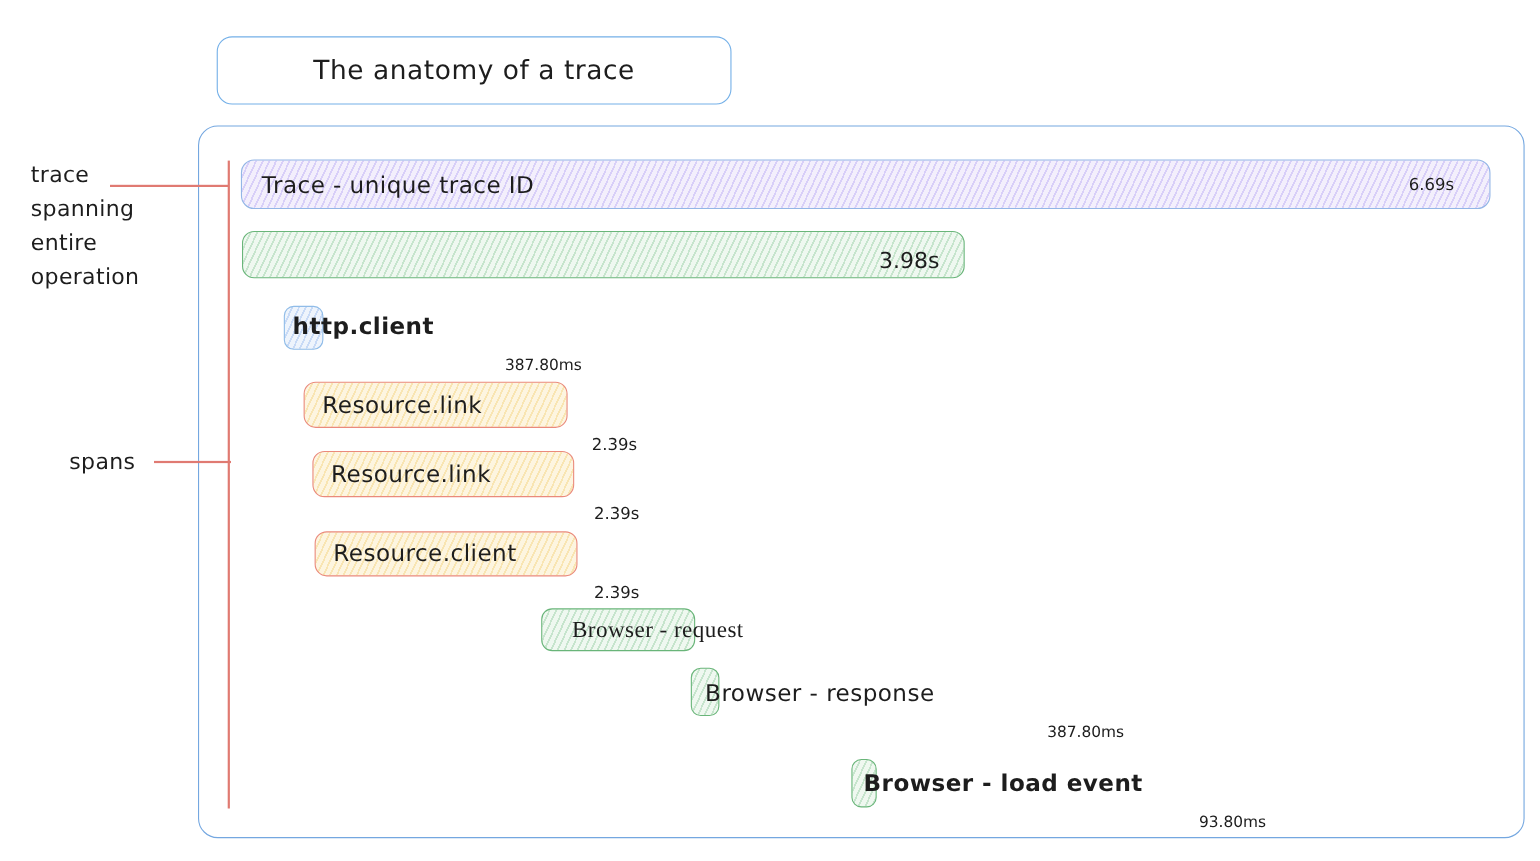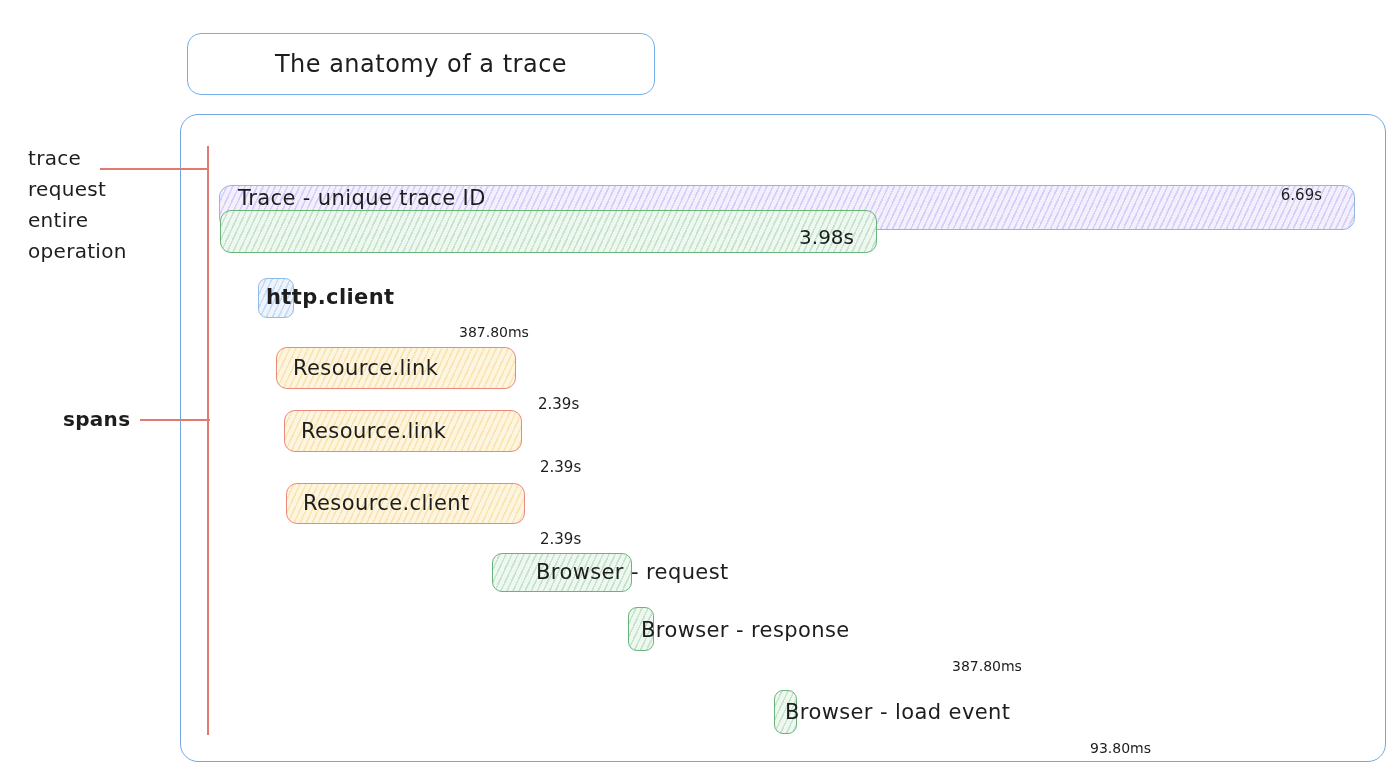--- a/index.html
+++ b/index.html
@@ -7,21 +7,21 @@
     width:1400px;height:783px;position:relative;background:#ffffff;
     font-family:"DejaVu Sans", sans-serif;color:#1d1d1d;overflow:hidden;
   }
   .abs{position:absolute;}
   
   .sketch{
     border-radius:12px 14px 12px 14px;
     box-sizing:border-box;
   }
   .title-box{
-    left:187px;top:33px;width:466px;height:60px;
+    left:197px;top:33px;width:466px;height:60px;
     border:1.6px solid #74b0e8;border-radius:14px;
     display:flex;align-items:center;justify-content:center;
     font-size:24px;letter-spacing:0.5px;
   }
   .container-box{
     left:180px;top:114px;width:1204px;height:646px;
     border:1.6px solid #74a7e0;border-radius:18px;
   }
   
   .redline{background:#e07a72;}
@@ -30,21 +30,21 @@
   
   .margin-label{
     font-size:20px;line-height:31px;letter-spacing:0.3px;
   }
   
   .trace-bar{
     left:219px;top:145px;width:1134px;height:43px;
     border:1.6px solid #93b6e6;border-radius:12px;
     background-color:#f3effc;
     background-image:repeating-linear-gradient(115deg, rgba(146,124,238,0.28) 0 1.6px, transparent 1.6px 5.5px);
-    display:flex;margin-top:40px;
+    display:flex;align-items:center;
   }
   .trace-bar .bar-label{font-size:21px;padding-left:18px;letter-spacing:0.4px;}
   .trace-bar .bar-duration{margin-left:auto;padding-right:32px;font-size:15px;}
   
   .fill-green{
     background-color:#eff8f0;
     background-image:repeating-linear-gradient(115deg, rgba(55,160,80,0.22) 0 1.6px, transparent 1.6px 5.5px);
     border:1.5px solid #69b579;
   }
   .fill-yellow{
@@ -68,24 +68,24 @@
 </style>
 </head>
 <body>
 
 <div class="abs title-box">
   <span>The anatomy of a trace</span>
 </div>
 
 <div class="abs container-box"></div>
 
-<div class="abs margin-label" style="left:28px;top:143px;width:105px;">trace request entire operation</div>
+<div class="abs margin-label" style="left:28px;top:143px;width:105px;">trace spanning entire operation</div>
 <div class="abs redline hline" style="left:100px;top:168px;width:108px;"></div>
 
-<div class="abs margin-label" style="left:63px;top:404px;font-weight:bold;">spans</div>
+<div class="abs margin-label" style="left:63px;top:404px;">spans</div>
 <div class="abs redline hline" style="left:140px;top:419px;width:70px;"></div>
 
 <div class="abs redline vline" style="left:207px;top:146px;height:589px;"></div>
 
 <div class="abs trace-bar">
   <span class="bar-label">Trace - unique trace ID</span>
   <span class="bar-duration">6.69s</span>
 </div>
 
 <div class="abs connect-bar fill-green sketch">
@@ -102,21 +102,21 @@
 
 <div class="abs fill-yellow sketch" style="left:284px;top:410px;width:238px;height:42px;border-radius:11px;"></div>
 <div class="abs span-text" style="left:301px;top:419px;">Resource.link</div>
 <div class="abs duration" style="left:540px;top:424px;font-size:15px;">2.39s</div>
 
 <div class="abs fill-yellow sketch" style="left:286px;top:483px;width:239px;height:41px;border-radius:11px;"></div>
 <div class="abs span-text" style="left:303px;top:491px;">Resource.client</div>
 <div class="abs duration" style="left:540px;top:496px;font-size:15px;">2.39s</div>
 
 <div class="abs fill-green sketch" style="left:492px;top:553px;width:140px;height:39px;border-radius:10px;"></div>
-<div class="abs span-text" style="left:536px;top:560px;">Browser - request</div>
+<div class="abs span-text" style="left:520px;top:560px;font-family:Liberation Serif, serif;">Browser - request</div>
 
 <div class="abs fill-green sketch" style="left:628px;top:607px;width:26px;height:44px;border-radius:9px;"></div>
 <div class="abs span-text" style="left:641px;top:618px;">Browser - response</div>
 <div class="abs duration" style="left:952px;top:624px;">387.80ms</div>
 
 <div class="abs fill-green sketch" style="left:774px;top:690px;width:23px;height:44px;border-radius:9px;"></div>
-<div class="abs span-text" style="left:785px;top:700px;">Browser - load event</div>
+<div class="abs span-text" style="left:785px;top:700px;font-weight:bold;">Browser - load event</div>
 <div class="abs duration" style="left:1090px;top:706px;">93.80ms</div>
 
 </body></html>

